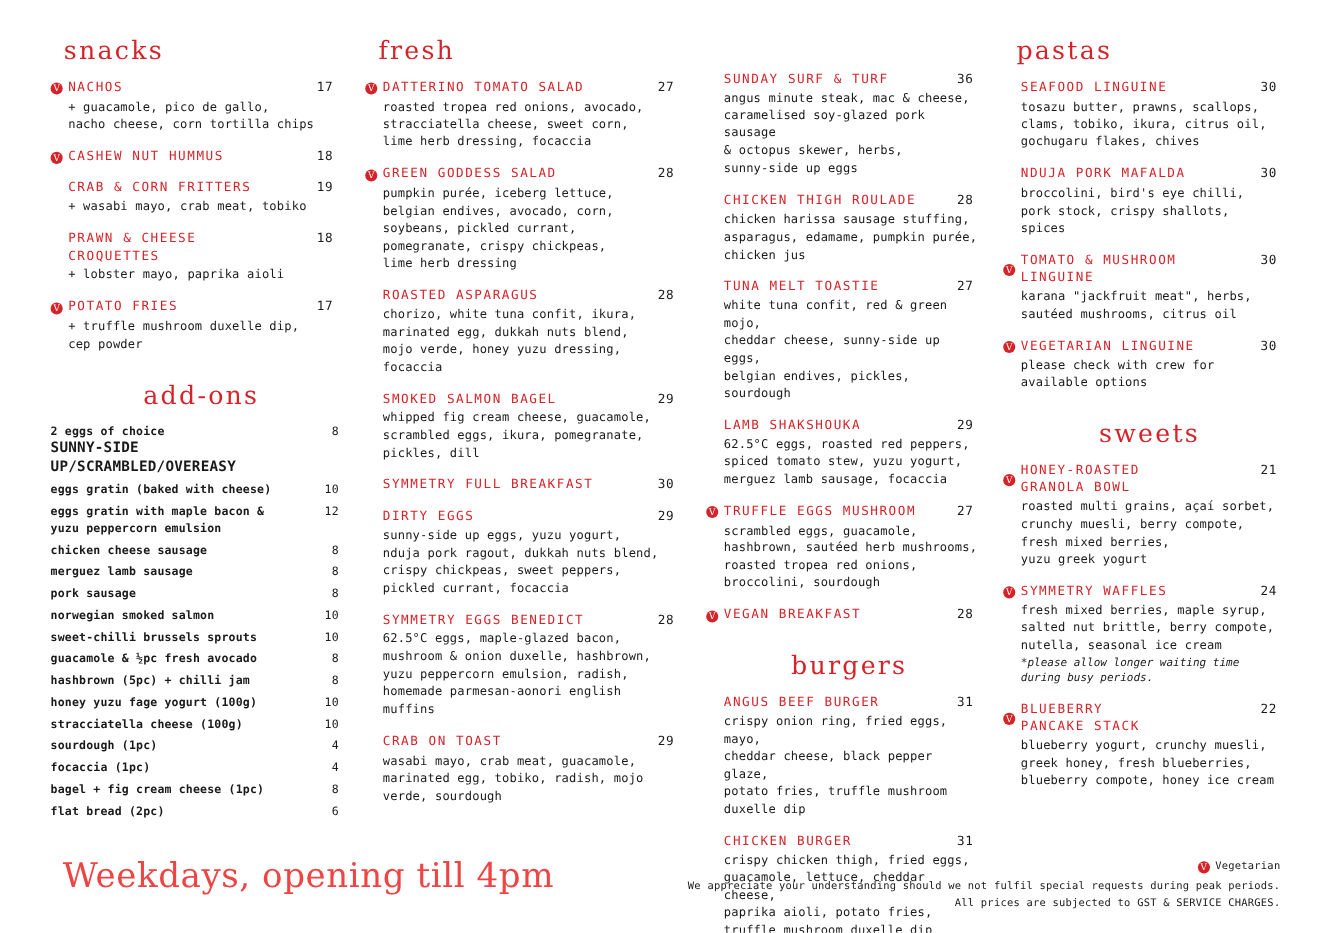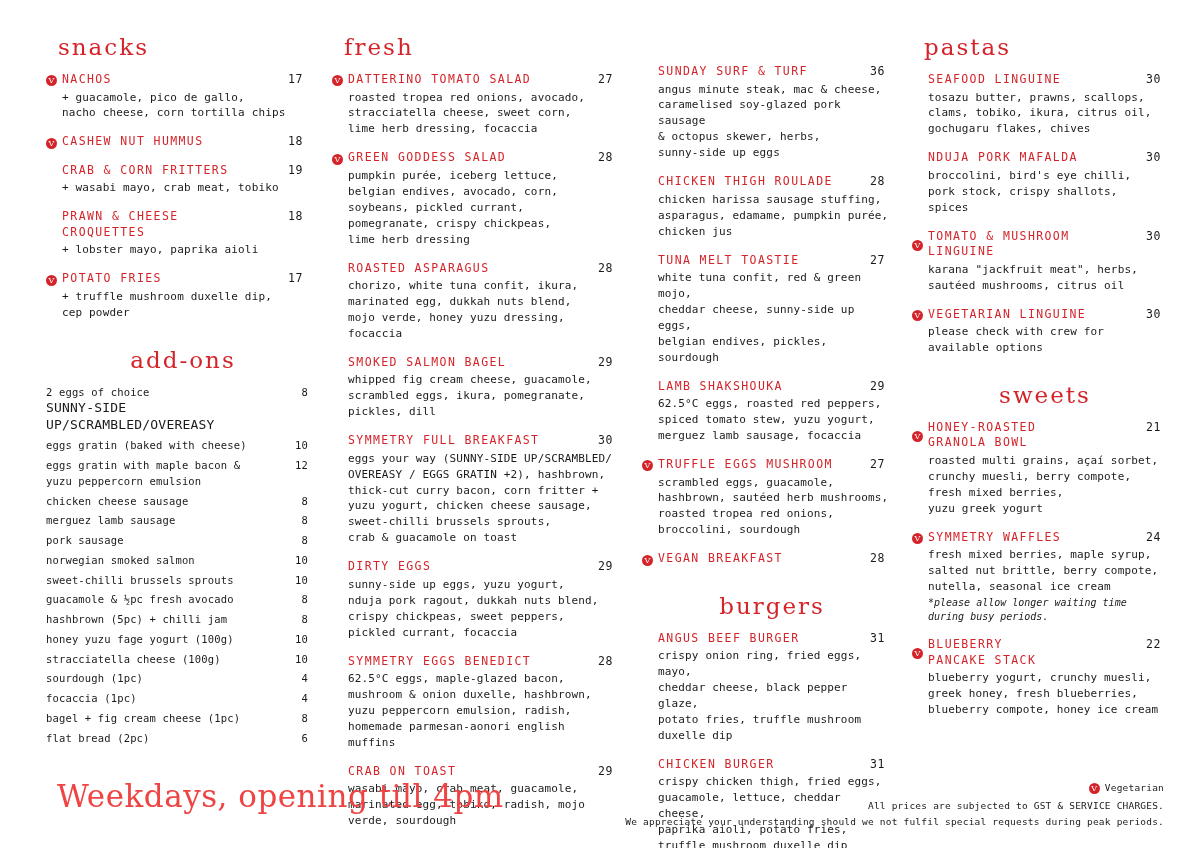--- a/index.html
+++ b/index.html
@@ -112,21 +112,21 @@
   
   .addon-row {
     display: flex;
     justify-content: space-between;
     align-items: flex-start;
     font-size: 10.5px;
     line-height: 1.5;
     margin-bottom: 4px;
     letter-spacing: 0.15px;
   }
-  .addon-label { flex: 1 1 auto; padding-right: 8px; }
+  .addon-label { flex: 1 1 auto; padding-right: 8px; font-weight: bold; }
   .addon-price { flex: 0 0 auto; }
   .addon-sub {
     font-size: 13px;
     letter-spacing: 0.2px;
     line-height: 1.3;
     display: block;
   }
 
   .footer-title {
     position: absolute;
@@ -327,21 +327,20 @@
             <div class="item-desc">whipped fig cream cheese, guacamole,<br>scrambled eggs, ikura, pomegranate,<br>pickles, dill</div>
           </div>
           <div class="item">
             <div class="item-head">
               <div class="item-name-wrap">
                 <span class="veg-spacer"></span>
                 <span class="item-name">SYMMETRY FULL BREAKFAST</span>
               </div>
               <span class="item-price">30</span>
             </div>
-            <div class="item-desc">eggs your way (SUNNY-SIDE UP/SCRAMBLED/<br>OVEREASY / EGGS GRATIN +2), hashbrown,<br>thick-cut curry bacon, corn fritter +<br>yuzu yogurt, chicken cheese sausage,<br>sweet-chilli brussels sprouts,<br>crab &amp; guacamole on toast</div>
           </div>
           <div class="item">
             <div class="item-head">
               <div class="item-name-wrap">
                 <span class="veg-spacer"></span>
                 <span class="item-name">DIRTY EGGS</span>
               </div>
               <span class="item-price">29</span>
             </div>
             <div class="item-desc">sunny-side up eggs, yuzu yogurt,<br>nduja pork ragout, dukkah nuts blend,<br>crispy chickpeas, sweet peppers,<br>pickled currant, focaccia</div>
@@ -541,16 +540,16 @@
 
   </div>
 
   <div class="footer-title">Weekdays, opening till 4pm</div>
 
   <div class="footer-right">
     <div class="footer-veg">
       <span class="veg">V</span>
       <span>Vegetarian</span>
     </div>
+    <div>We appreciate your understanding should we not fulfil special requests during peak periods.</div>
     <div>All prices are subjected to GST &amp; SERVICE CHARGES.</div>
-    <div>We appreciate your understanding should we not fulfil special requests during peak periods.</div>
   </div>
 </div>
 
 </body></html>

